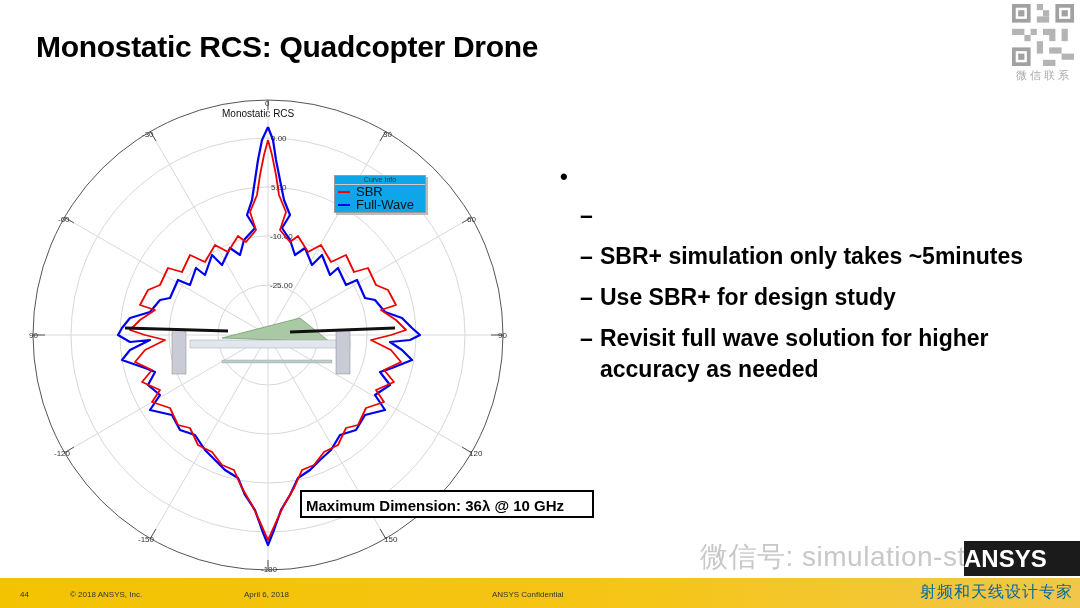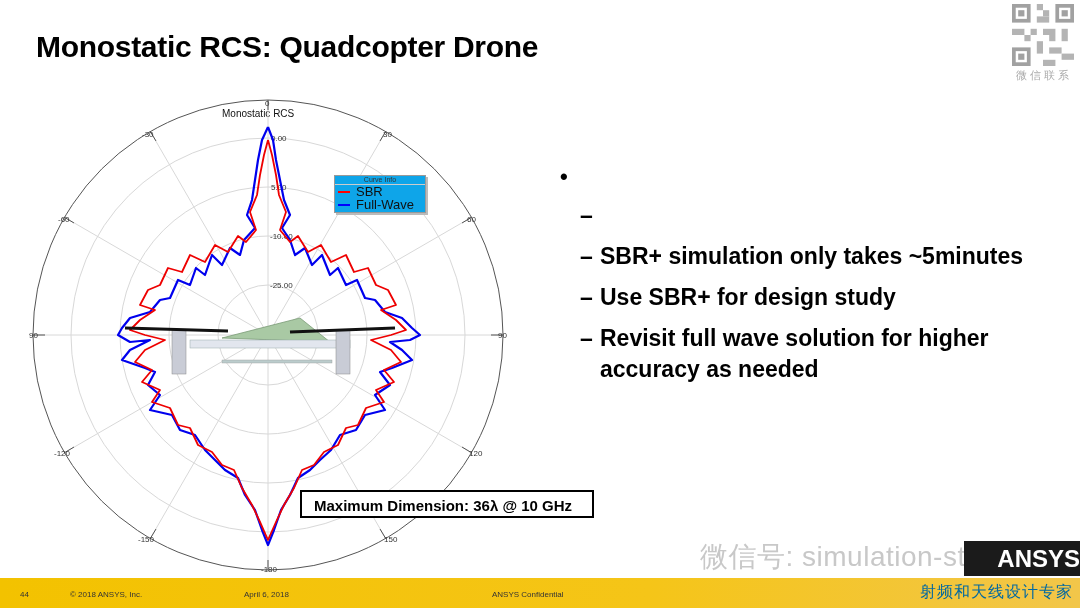--- a/index.html
+++ b/index.html
@@ -6,30 +6,30 @@
   body{width:1080px;height:608px;position:relative;overflow:hidden;background:#ffffff;font-family:"Liberation Sans",sans-serif;}
   .title{position:absolute;left:36px;top:30px;font-size:30px;font-weight:bold;color:#000;letter-spacing:-0.3px;font-family:"Liberation Sans",sans-serif;}
   .qr{position:absolute;left:1012px;top:4px;width:62px;height:62px;opacity:0.55;}
   .qr-caption{position:absolute;left:1012px;top:68px;width:64px;text-align:center;font-size:11px;color:#aaa;letter-spacing:3px;}
   .plot{position:absolute;left:0;top:80px;width:560px;height:500px;}
   .plot-title{position:absolute;left:222px;top:84px;font-size:10px;color:#111;margin-top:24px;}
   .legend{position:absolute;left:334px;top:175px;width:90px;height:36px;background:#0ea5e9;border:1px solid #999;box-shadow:2px 2px 0 #bbb;font-size:13px;color:#111;}
   .legend .hdr{font-size:7px;text-align:center;color:#333;border-bottom:1px solid #ccc;line-height:8px;}
   .legend .row{display:flex;align-items:center;height:13px;line-height:13px;padding-left:3px;}
   .legend .sw{width:12px;height:2px;margin-right:6px;}
-  .dimbox{position:absolute;left:300px;top:490px;width:294px;height:28px;border:2px solid #000;background:#fff;font-weight:bold;font-size:15px;line-height:28px;padding-left:12px;box-sizing:border-box;color:#000;}
+  .dimbox{position:absolute;left:300px;top:490px;width:294px;height:28px;border:2px solid #000;background:#fff;font-weight:bold;font-size:15px;line-height:28px;padding-left:4px;box-sizing:border-box;color:#000;}
   .bullets{position:absolute;left:560px;top:164px;width:500px;color:#000;}
   .b1{font-size:26px;font-weight:bold;display:flex;align-items:baseline;}
   .b1 .dot{width:22px;font-size:22px;}
   .sub{font-size:23px;font-weight:bold;display:flex;margin-left:20px;margin-top:10px;line-height:31px;}
   .sub .dash{width:20px;flex:none;}
   .footer{position:absolute;left:0;top:578px;width:1080px;height:30px;background:linear-gradient(90deg,#f3c200 0%,#f5c518 60%,#f2c64a 100%);}
   .footer span{position:absolute;top:12px;font-size:8px;color:#333;}
   .wm{position:absolute;left:700px;top:538px;font-size:28px;color:#c8c8c8;letter-spacing:0.5px;}
-  .ansys-logo{position:absolute;left:964px;top:541px;width:116px;height:35px;background:#1b1b1b;color:#fff;font-size:24px;font-weight:bold;line-height:35px;text-align:right;}
+  .ansys-logo{position:absolute;left:964px;top:541px;width:116px;height:35px;background:#1b1b1b;color:#fff;font-size:24px;font-weight:bold;line-height:35px;text-align:left;}
   .cn-tag{position:absolute;left:920px;top:582px;font-size:16px;color:#0369a1;letter-spacing:1px;}
 </style>
 </head>
 <body>
 
 <div class="title">Monostatic RCS: Quadcopter Drone</div>
 
 <svg class="qr" viewBox="0 0 10 10">
   <rect x="0" y="0" width="10" height="10" fill="#fff"></rect>
   <rect x="0" y="0" width="3" height="3" fill="#555"></rect>

